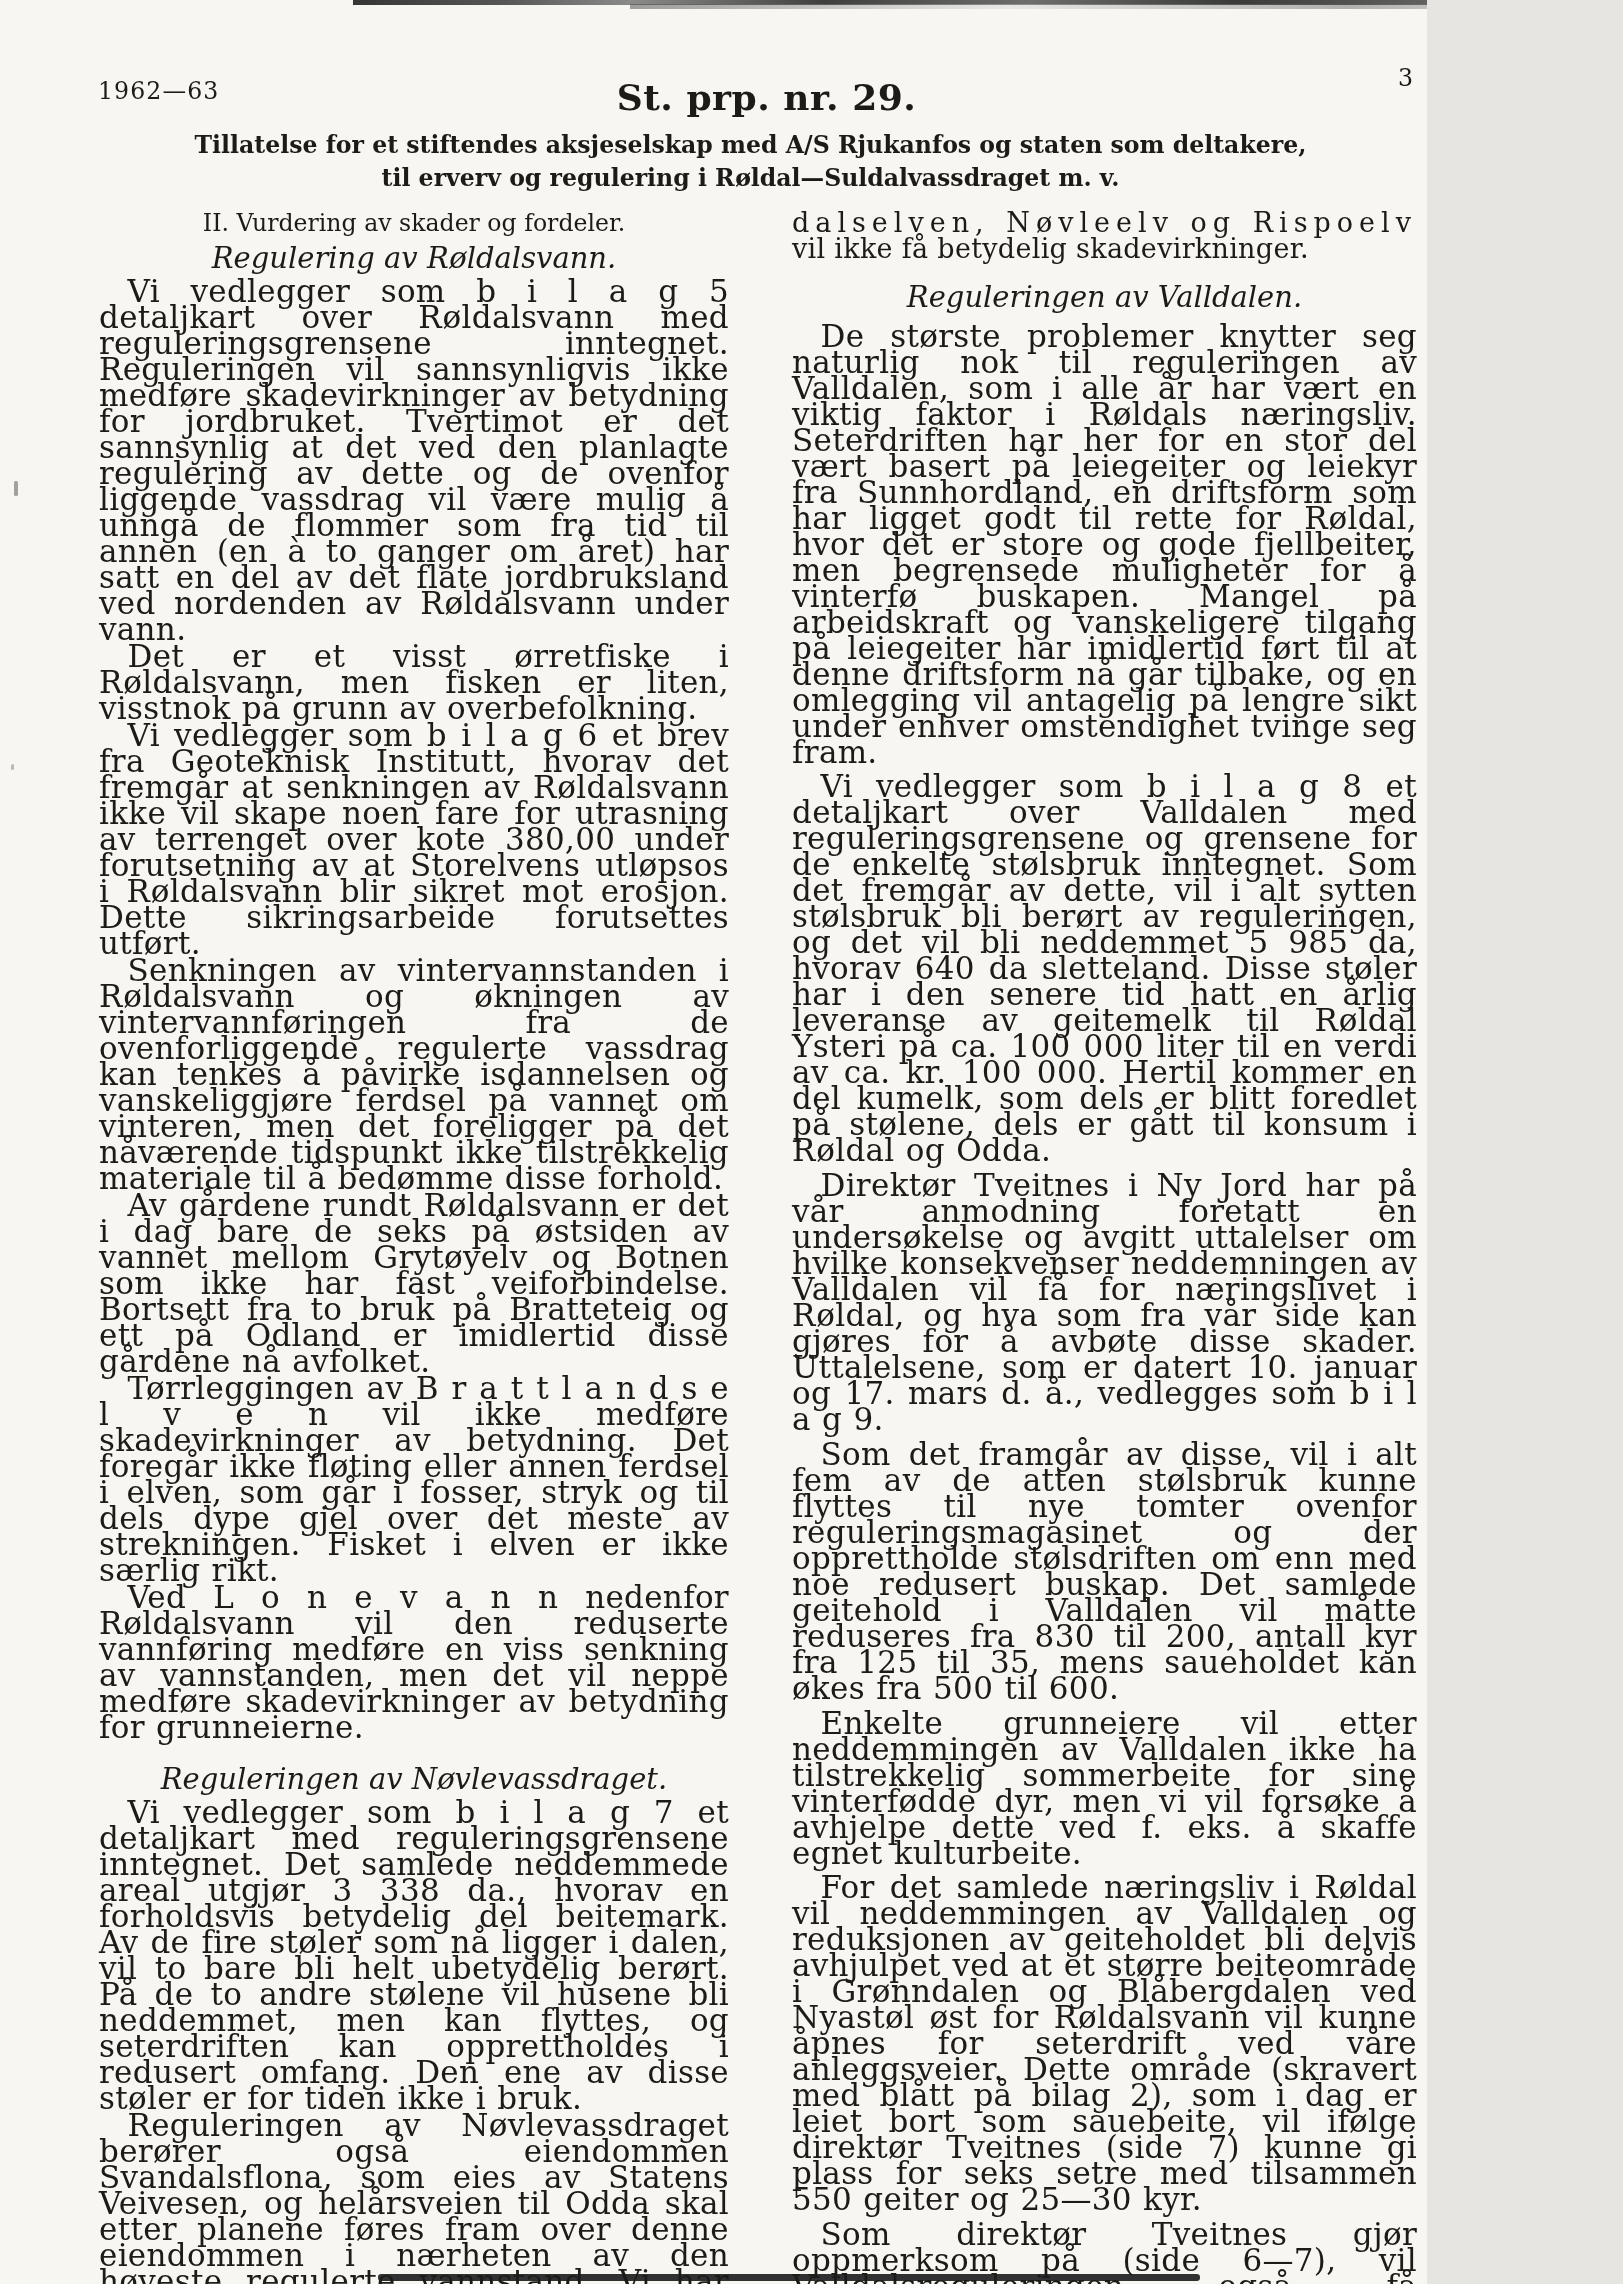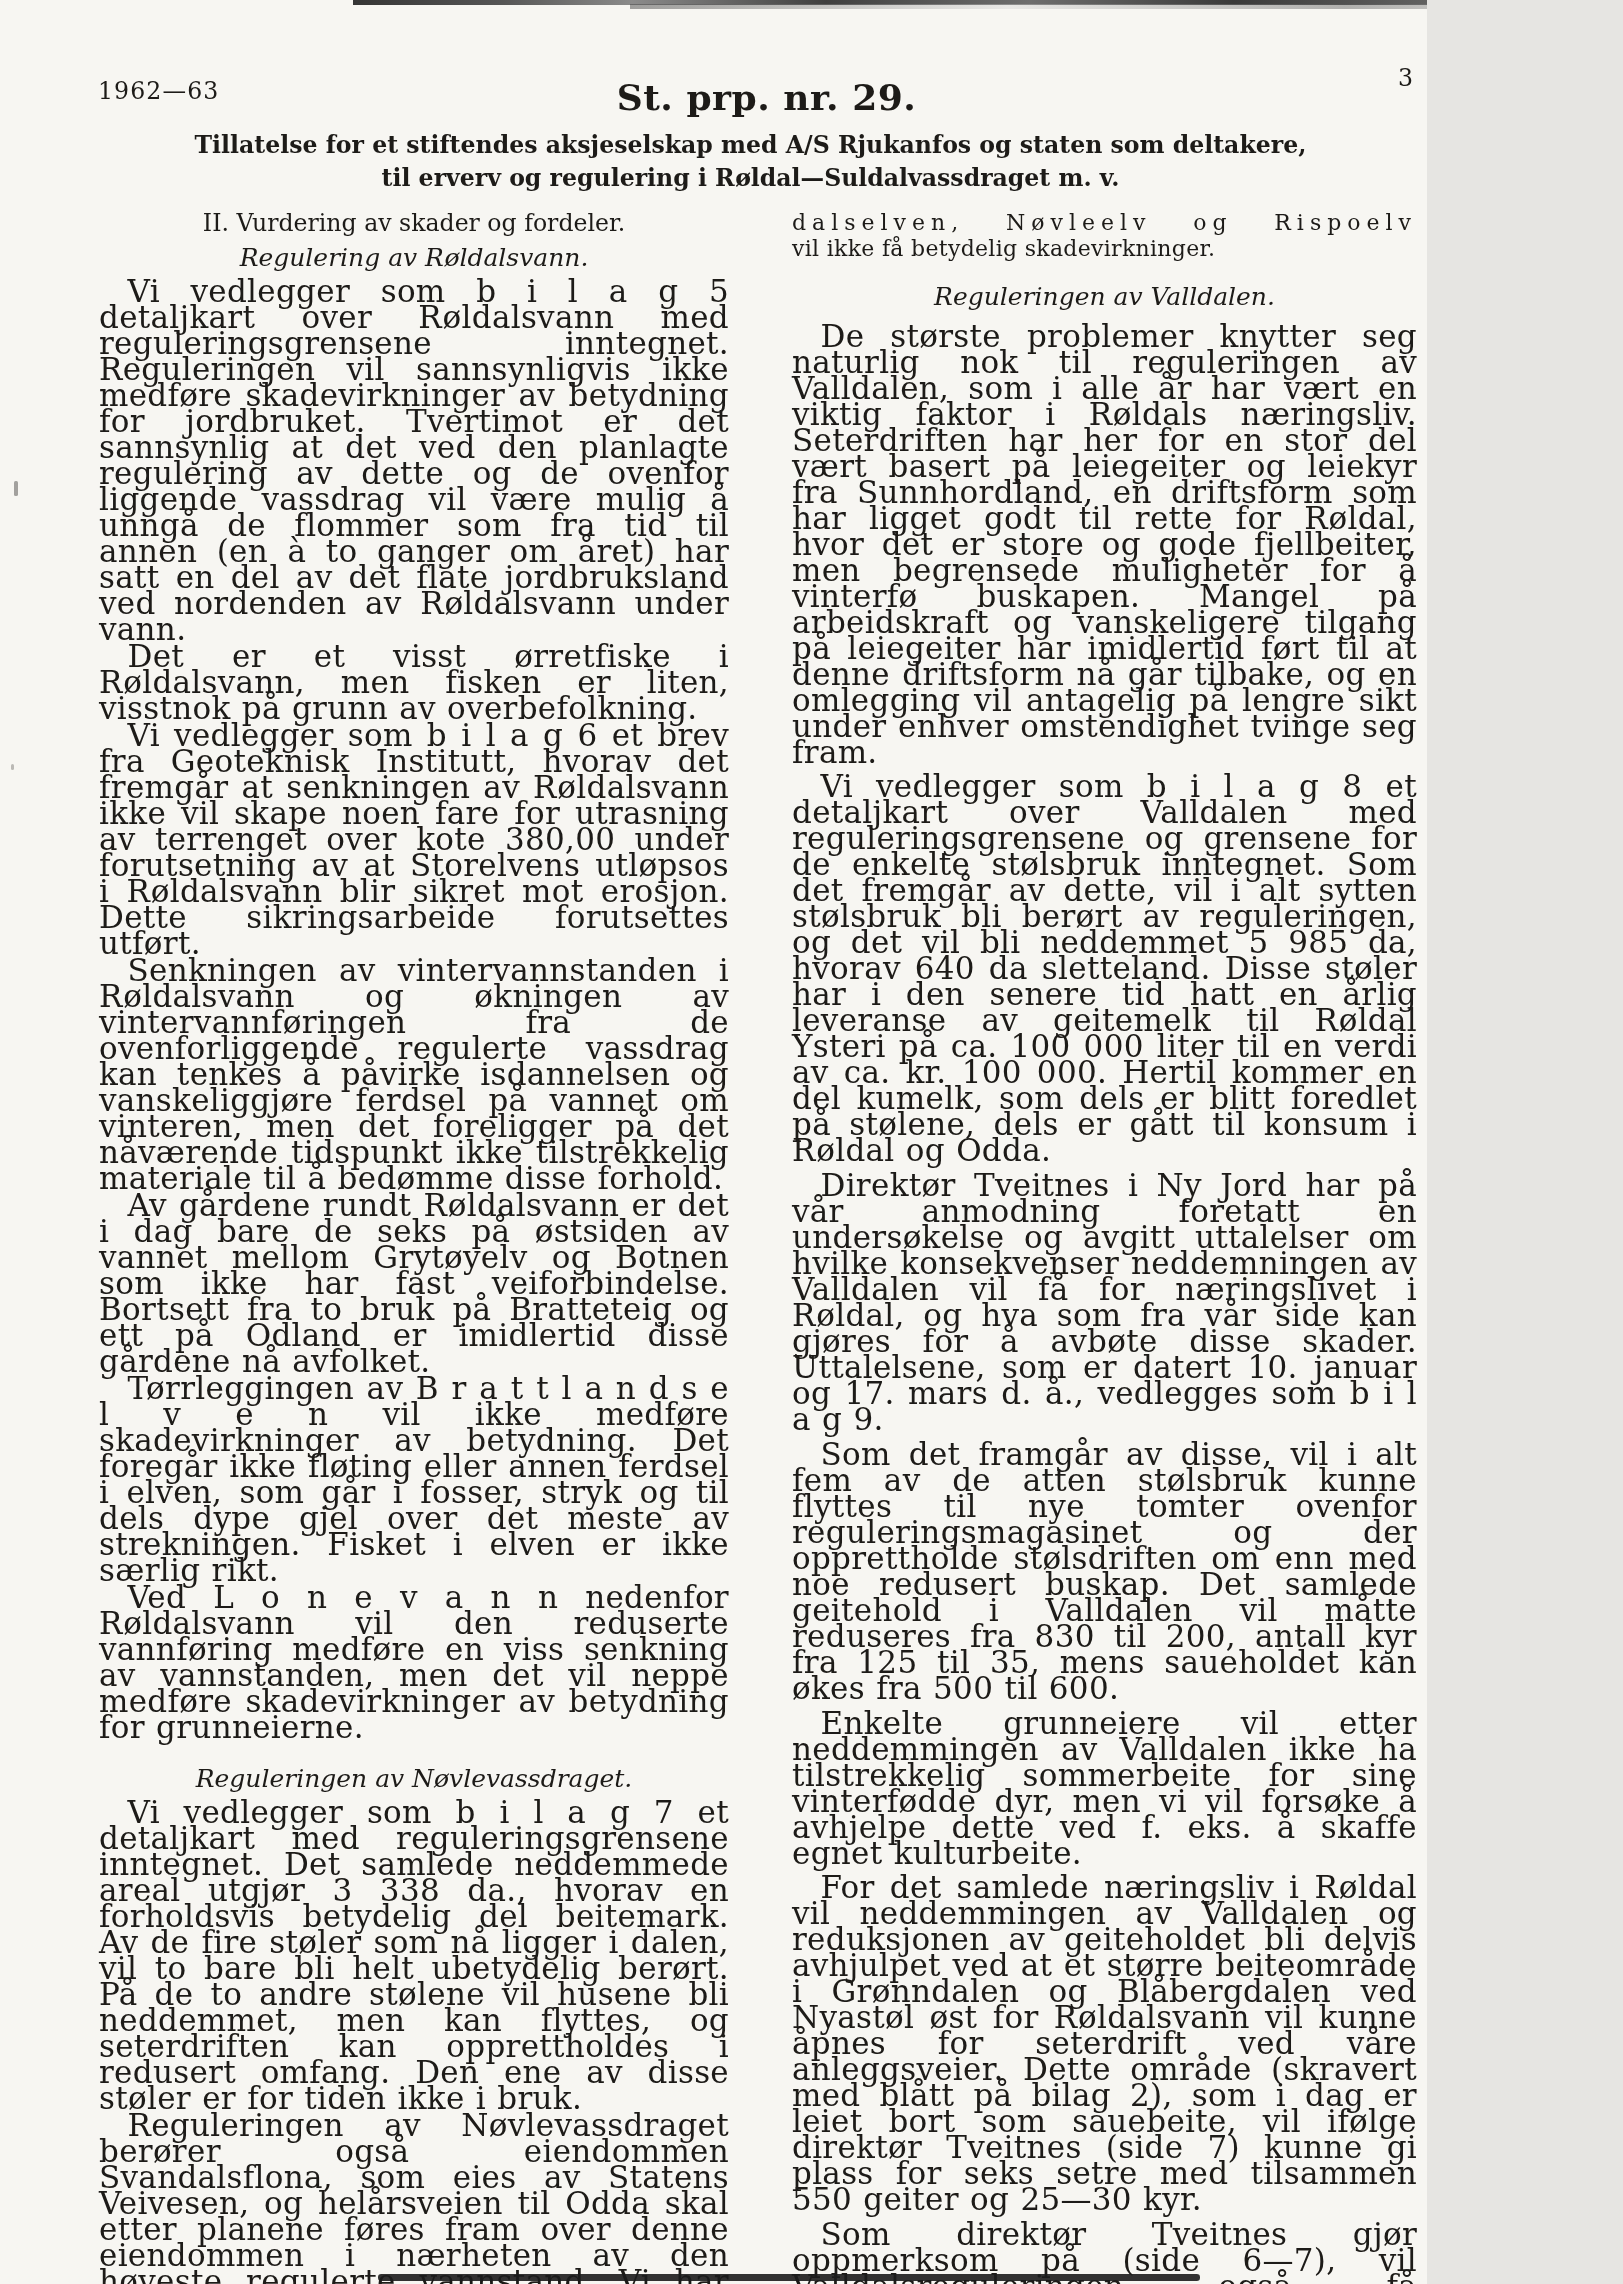--- a/index.html
+++ b/index.html
@@ -55,34 +55,34 @@
   
   .col { position: absolute; top: 210px; }
   .col-left  { left: 99px;  width: 630px; }
   .col-right { left: 792px; width: 625px; }
 
   .h-bold {
     margin: 0 0 5.5px 0; font-size: 23.6px; font-weight: normal;
     text-align: center; line-height: 27px;
   }
   .h-italic {
-    margin: 6.6px 0 5.5px 0; font-size: 25px; font-style: italic; font-weight: normal;
+    margin: 6.6px 0 5.5px 0; font-size: 29px; font-style: italic; font-weight: normal;
     text-align: center; line-height: 28.5px;
   }
   .col-left .h-italic.gap-above { margin-top: 25px; }
   .col-right .h-italic { margin: 21px 0 11px 0; }
 
   .para {
     margin: 1.1px 0 0 0; font-size: 31px; line-height: 26px;
     text-align: justify; text-indent: 28.5px;
     letter-spacing: 0.3px; word-spacing: 1.1px;
   }
   .col-right .para { margin-top: 8.8px; }
 
-  .carry { margin: 0; font-size: 22px; line-height: 26px; letter-spacing: 0.3px; }
+  .carry { margin: 0; font-size: 27px; line-height: 26px; letter-spacing: 0.3px; }
   .carry .sperret {
     display: block; letter-spacing: 6px;
     text-align: justify; text-align-last: justify;
   }
   .carry .carry-rest { display: block; }
 </style>
 </head>
 <body>
 
 <div class="page">

